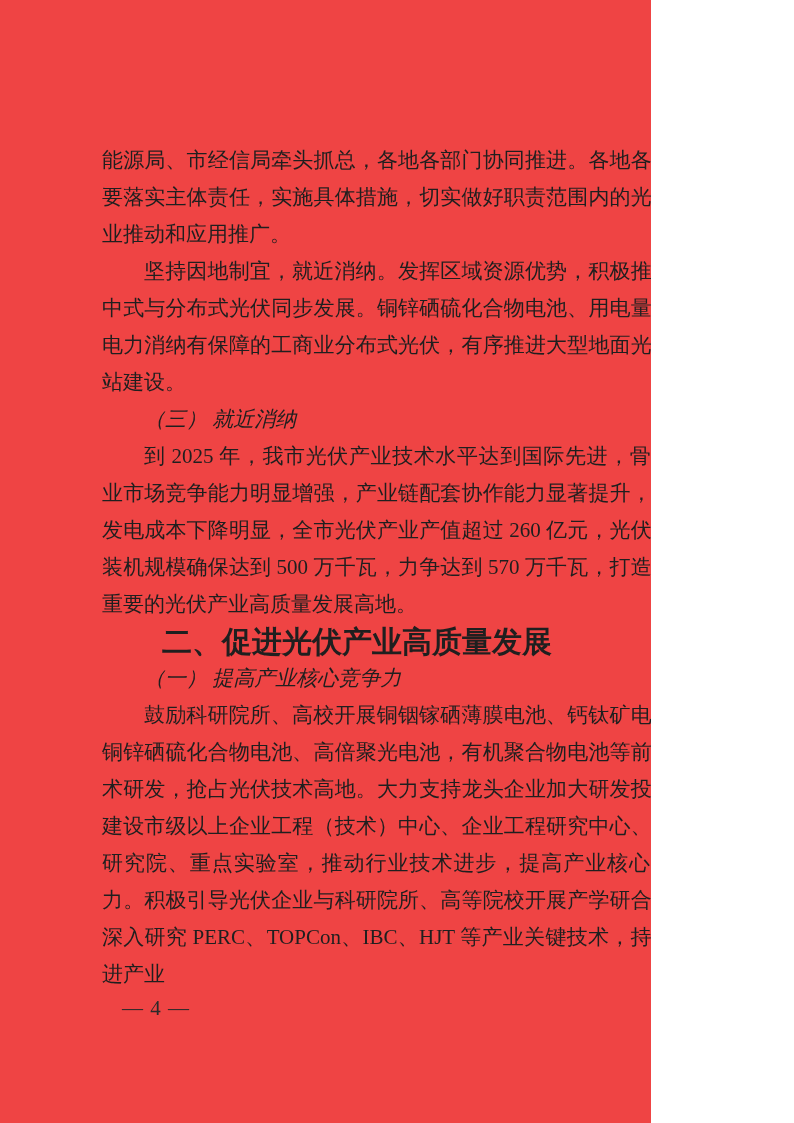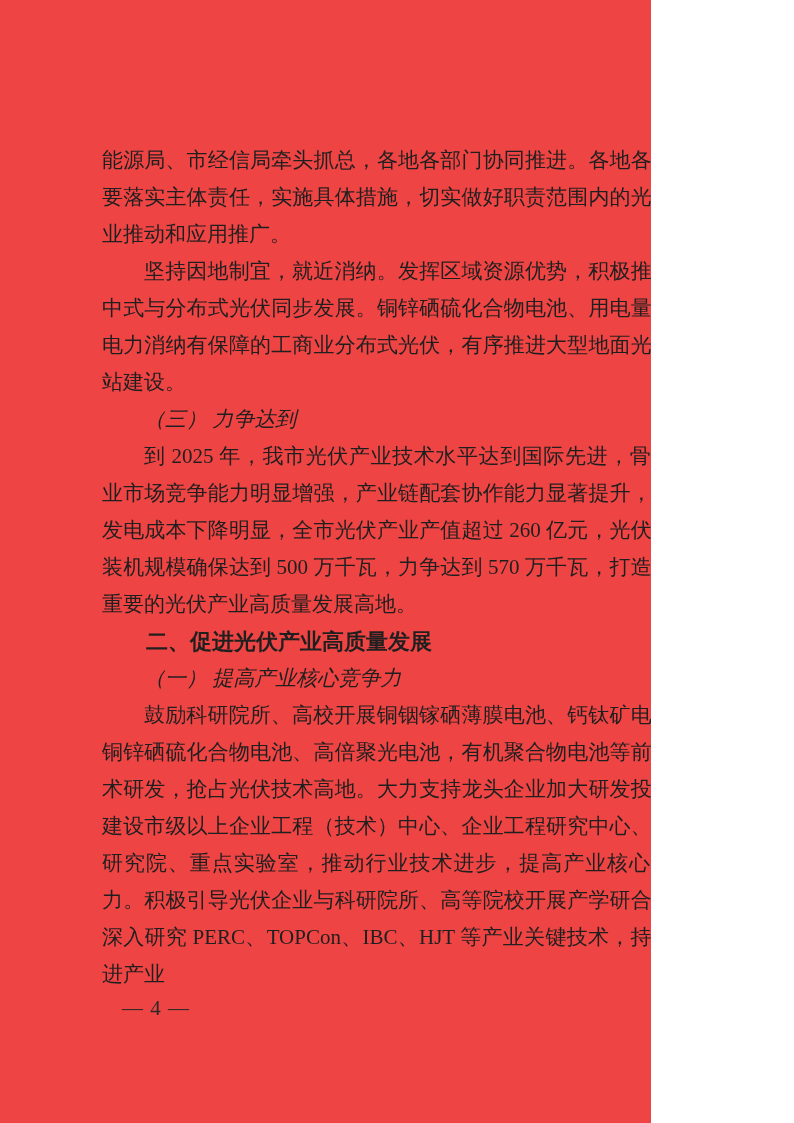--- a/index.html
+++ b/index.html
@@ -34,21 +34,21 @@
   }
   
   .kai {
     font-style: italic;
     text-align: left;
   }
   
   .hei {
     font-family: "Liberation Sans", "DejaVu Sans", sans-serif;
     font-weight: 700;
-    font-size: 22px;
+    font-size: 30px;
     text-align: left;
   }
   .seg-normal { font-weight: inherit; }
   .seg-bold   { font-weight: 400; }
   .page-number {
     position: absolute;
     left: 122px;
     top: 996px;
     font-size: 21px;
     letter-spacing: 1px;
@@ -56,20 +56,20 @@
     white-space: pre;
   }
 </style>
 </head>
 <body>
 
 <div class="page">
   <div class="content">
       <p class="block body"><span class="seg-normal">能源局、市经信局牵头抓总，各地各部门协同推进。各地各部门要落实主体责任，实施具体措施，切实做好职责范围内的光伏产业推动和应用推广。</span></p>
       <p class="block body indent"><span class="seg-bold">坚持因地制宜，就近消纳</span><span class="seg-normal">。发挥区域资源优势，积极推进集中式与分布式光伏同步发展。铜锌硒硫化合物电池、用电量大、电力消纳有保障的工商业分布式光伏，有序推进大型地面光伏电站建设。</span></p>
-      <p class="block kai indent"><span class="seg-normal">（三） 力争达到</span></p>
+      <p class="block kai indent"><span class="seg-normal">（三） 就近消纳</span></p>
       <p class="block body indent"><span class="seg-normal">到 2025 年，我市光伏产业技术水平达到国际先进，骨干企业市场竞争能力明显增强，产业链配套协作能力显著提升，光伏发电成本下降明显，全市光伏产业产值超过 260 亿元，光伏发电装机规模确保达到 500 万千瓦，力争达到 570 万千瓦，打造国内重要的光伏产业高质量发展高地。</span></p>
       <p class="block hei indent"><span class="seg-normal">二、促进光伏产业高质量发展</span></p>
       <p class="block kai indent"><span class="seg-normal">（一） 提高产业核心竞争力</span></p>
       <p class="block body indent"><span class="seg-normal">鼓励科研院所、高校开展铜铟镓硒薄膜电池、钙钛矿电池、铜锌硒硫化合物电池、高倍聚光电池，有机聚合物电池等前沿技术研发，抢占光伏技术高地。大力支持龙头企业加大研发投入，建设市级以上企业工程（技术）中心、企业工程研究中心、企业研究院、重点实验室，推动行业技术进步，提高产业核心竞争力。积极引导光伏企业与科研院所、高等院校开展产学研合作，深入研究 PERC、TOPCon、IBC、HJT 等产业关键技术，持续推进产业</span></p>
     </div>
   <div class="page-number">— 4 —</div>
 </div>
 
 </body></html>

